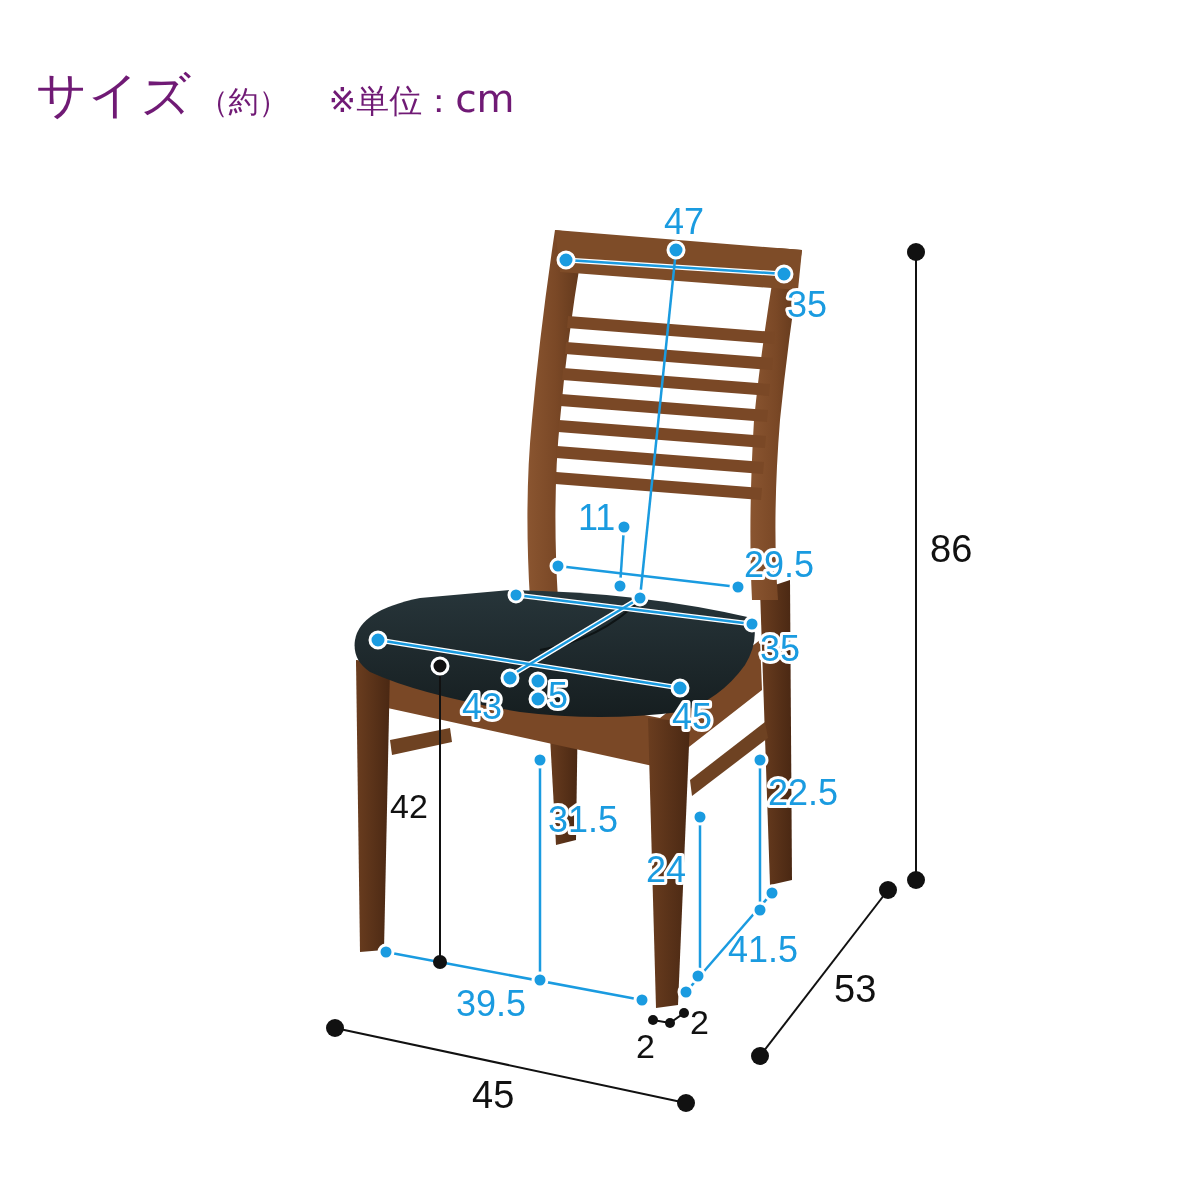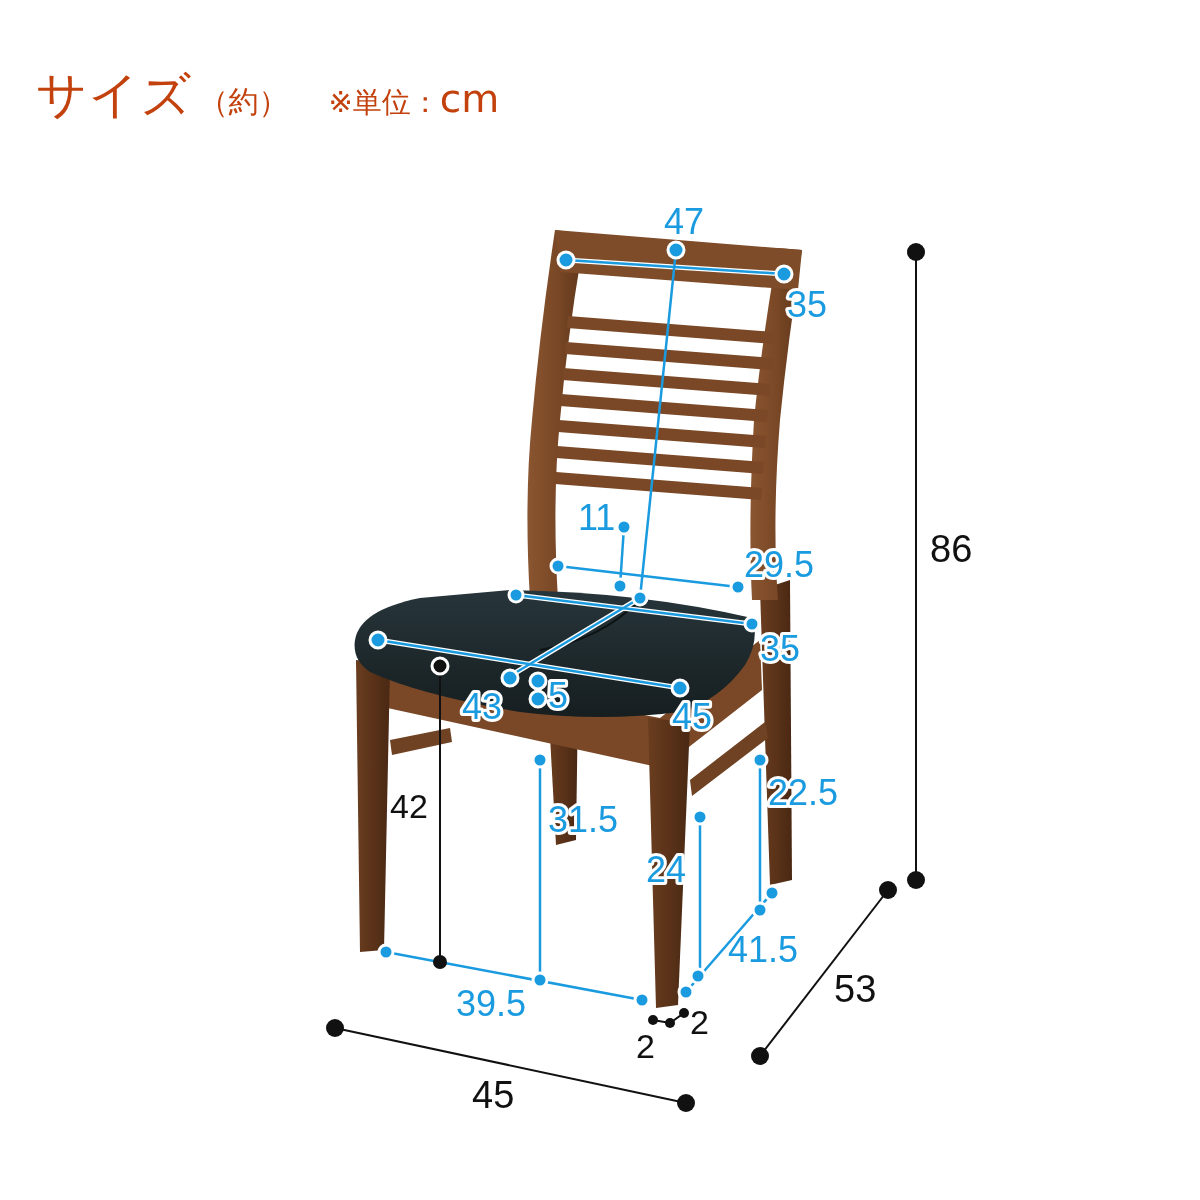--- a/index.html
+++ b/index.html
@@ -1,20 +1,20 @@
 <!DOCTYPE html>
 <html><head>
 <meta charset="utf-8">
 <style>
   html, body { margin: 0; padding: 0; background: #ffffff; }
   body { width: 1200px; height: 1200px; position: relative; overflow: hidden; font-family: "DejaVu Sans", "Liberation Sans", sans-serif; }
-  .header { position: absolute; left: 36px; top: 62px; height: 60px; display: flex; align-items: baseline; color: #c2410c; }
+  .header { position: absolute; left: 36px; top: 62px; height: 60px; display: flex; align-items: baseline; color: #701a75; }
   .title-main { font-size: 50px; letter-spacing: 1px; }
   .title-approx { font-size: 30px; margin-left: 6px; }
-  .title-unit { font-size: 29px; margin-left: 40px; }
+  .title-unit { font-size: 33px; margin-left: 40px; }
   .title-cm { font-size: 39px; }
   svg.diagram { position: absolute; left: 0; top: 0; }
   .lbl-blue { fill: #1a9be0; font-family: "Liberation Sans", sans-serif; font-size: 36px; stroke: #ffffff; stroke-width: 6px; paint-order: stroke; stroke-linejoin: round; }
   .lbl-black { fill: #111111; font-family: "Liberation Sans", sans-serif; font-size: 38px; }
   .lbl-black-sm { fill: #111111; font-family: "Liberation Sans", sans-serif; font-size: 34px; }
 </style>
 </head>
 <body>
 
 <div class="header">

